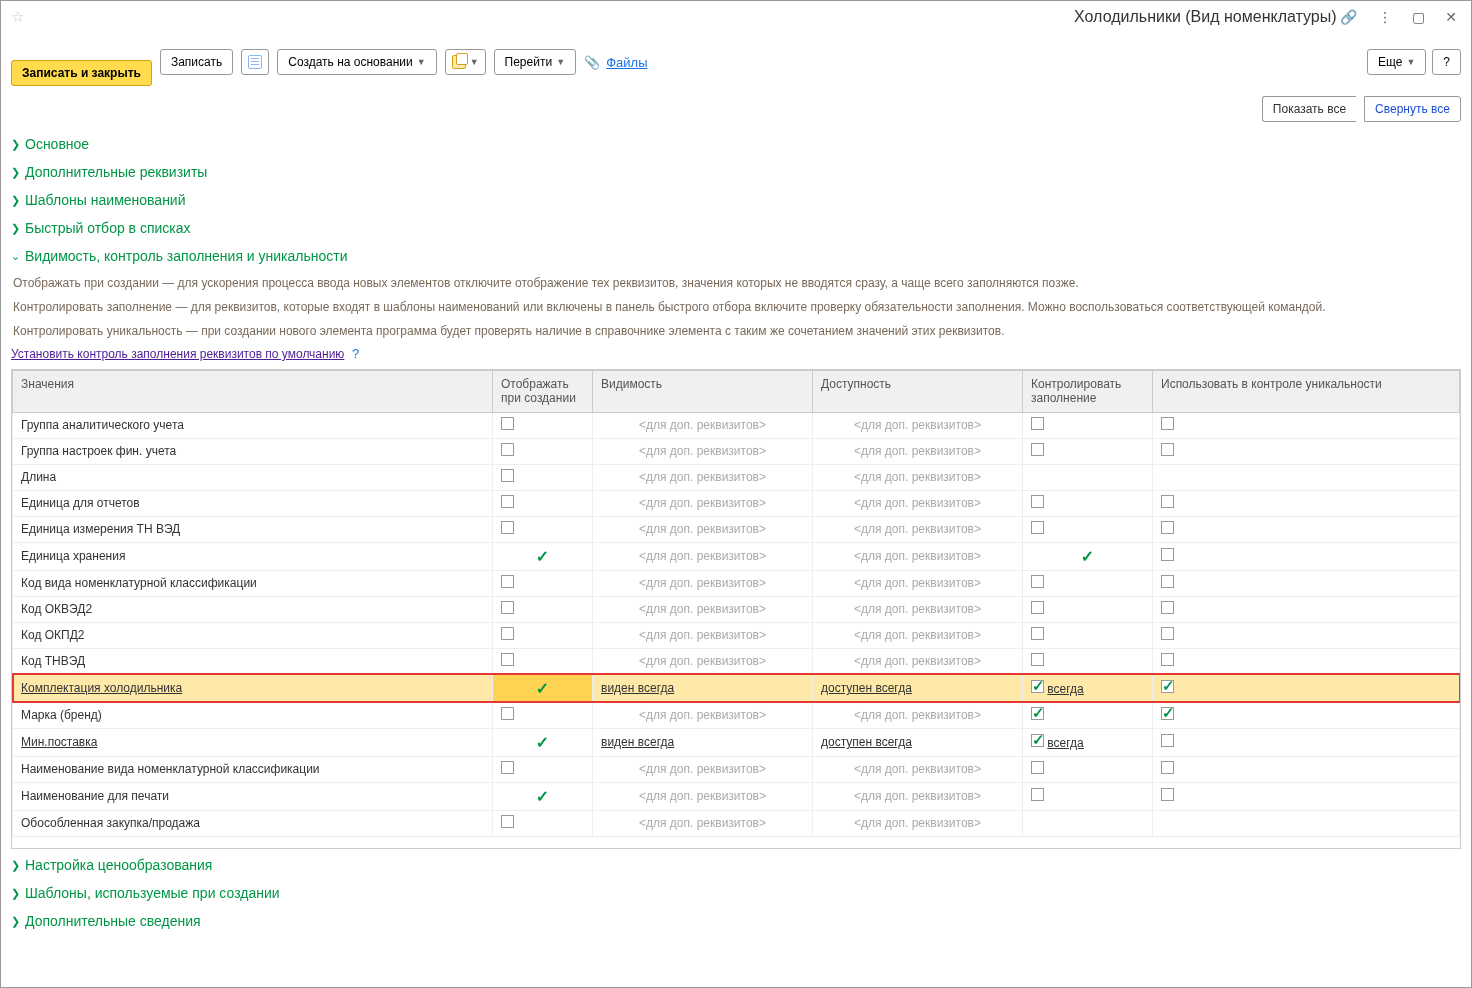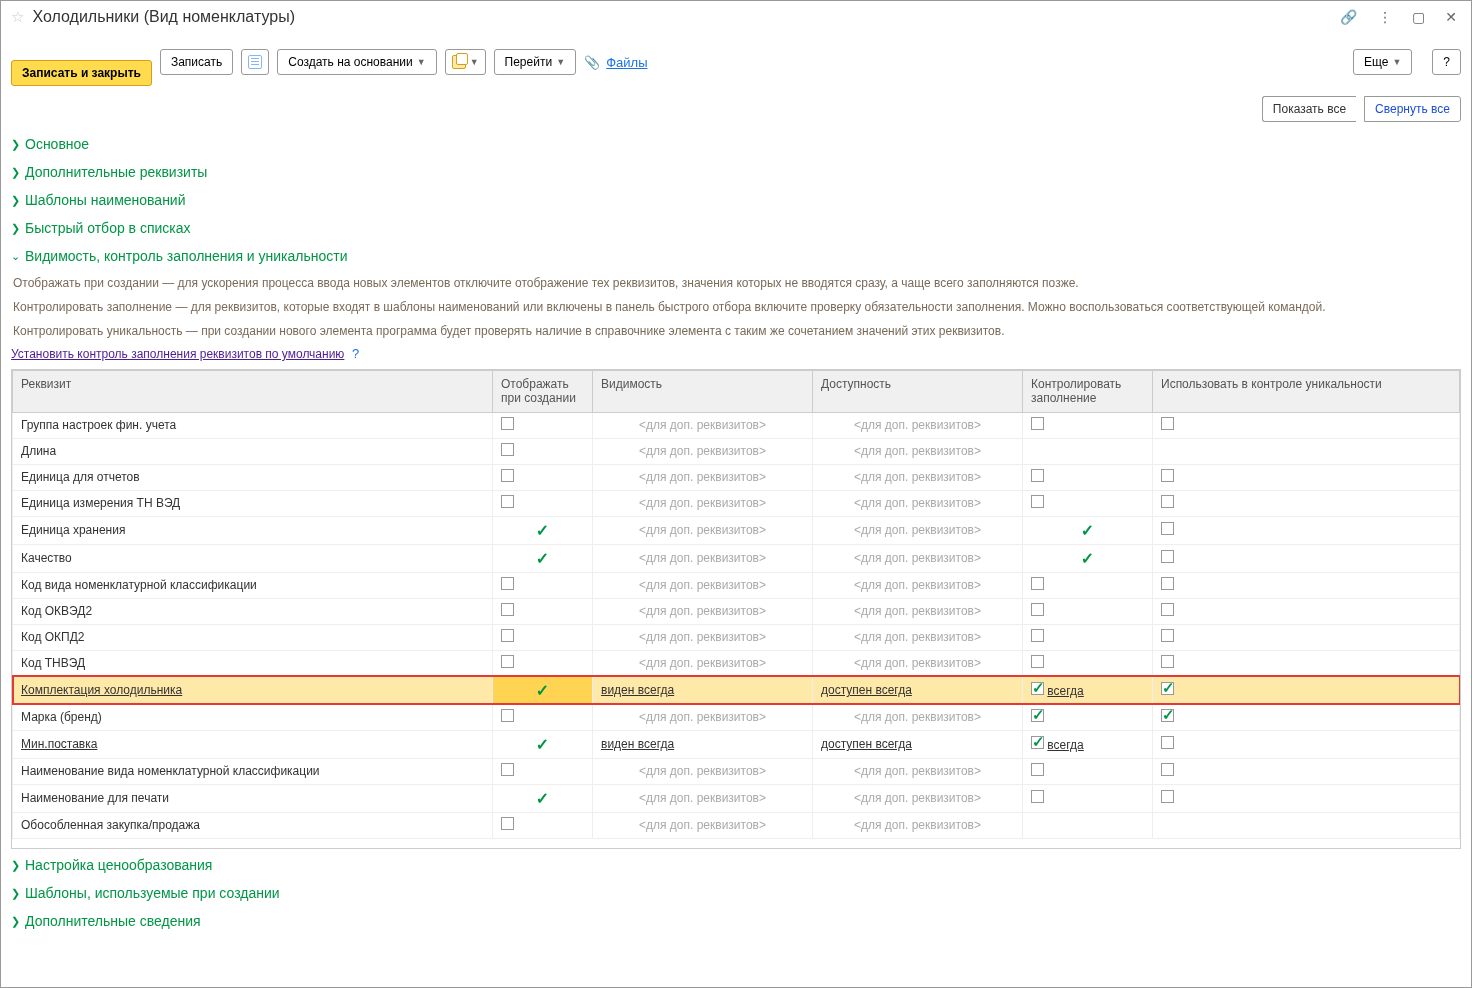--- a/index.html
+++ b/index.html
@@ -1,31 +1,31 @@
 <!DOCTYPE html>
 <html><head>
 <meta charset="utf-8">
 <style>
 * { box-sizing: border-box; margin: 0; padding: 0; }
 body { font-family: Arial, sans-serif; font-size: 13px; color: #333; background: #fff; overflow: hidden; }
 .window { width: 1472px; height: 988px; border: 1px solid #999; background: #fff; display: flex; flex-direction: column; }
 .titlebar { display: flex; align-items: center; padding: 6px 10px; border-bottom: 1px solid transparent; }
 .titlebar .star-icon { color: #ccc; font-size: 15px; margin-right: 8px; }
-.titlebar .title { font-size: 16px; color: #333; flex: 1; }
+.titlebar .title { font-size: 16px; color: #333; flex: 1; text-align: right; }
 .titlebar .win-controls { display: flex; gap: 12px; color: #666; font-size: 14px; }
 .titlebar .win-controls span { cursor: pointer; padding: 2px 4px; }
 .toolbar { display: flex; align-items: center; padding: 4px 10px 8px 10px; gap: 8px; }
 .btn { border: 1px solid #999; background: #fff; padding: 4px 10px; font-size: 12px; cursor: pointer; border-radius: 3px; height: 26px; display: inline-flex; align-items: center; }
 .btn-yellow { background: #ffdb4d; border-color: #d4a015; font-weight: bold; margin-top: 22px; }
 .btn-icon { padding: 4px 6px; }
 .btn .caret { margin-left: 4px; font-size: 9px; color: #666; }
 .link { color: #1a73e8; text-decoration: underline; cursor: pointer; }
 .files-group { display: flex; align-items: center; gap: 6px; }
 .clip-icon { color: #888; font-size: 13px; }
-.toolbar-right { margin-left: auto; display: flex; gap: 20px; }
+.toolbar-right { margin-left: auto; display: flex; gap: 6px; }
 .subtoolbar { display: flex; justify-content: flex-end; padding: 2px 10px 6px 10px; gap: 8px; }
 .subtoolbar .tab-btn { border: 1px solid #999; padding: 4px 10px; font-size: 12px; cursor: pointer; background: #fff; height: 26px; display: flex; align-items: center; }
 .subtoolbar .tab-btn:first-child { border-radius: 3px 0 0 3px; border-right: none; }
 .subtoolbar .tab-btn:last-child { border-radius: 0 3px 3px 0; color: #1d4ed8; }
 .content { flex: 1; overflow: auto; padding: 0 10px; }
 .section { margin: 4px 0; }
 .section-title { display: flex; align-items: center; color: #009646; font-size: 14px; cursor: pointer; padding: 4px 0; }
 .chevron { width: 14px; font-size: 11px; color: #009646; }
 .desc { color: #7a6a5a; font-size: 12px; margin: 6px 0; line-height: 1.5; padding-left: 2px; }
 .link-q { color: #4c1d95; text-decoration: underline; font-size: 12px; cursor: pointer; }
@@ -142,30 +142,38 @@
       <div style="margin:6px 0;">
         <span class="link-q">Установить контроль заполнения реквизитов по умолчанию</span>
         <span class="qmark">?</span>
       </div>
 
       <div class="table-wrap">
         <div class="table-scroll">
         <table>
           <thead>
             <tr>
-              <th class="col-req">Реквизит</th>
+              <th class="col-req">Значения</th>
               <th class="col-show">Отображать при создании</th>
               <th class="col-vis">Видимость</th>
               <th class="col-avail">Доступность</th>
               <th class="col-ctrl">Контролировать заполнение</th>
               <th class="col-uniq">Использовать в контроле уникальности</th>
             </tr>
           </thead>
           <tbody id="tbody">
                 <tr>
+                  <td>Группа аналитического учета</td>
+                  <td class="checkbox-cell"><span class="cb"></span></td>
+                  <td style="text-align: center;"><span class="placeholder-txt">&lt;для доп. реквизитов&gt;</span></td>
+                  <td style="text-align: center;"><span class="placeholder-txt">&lt;для доп. реквизитов&gt;</span></td>
+                  <td><span class="cb"></span></td>
+                  <td><span class="cb"></span></td>
+                </tr>
+                <tr>
                   <td>Группа настроек фин. учета</td>
                   <td class="checkbox-cell"><span class="cb"></span></td>
                   <td style="text-align: center;"><span class="placeholder-txt">&lt;для доп. реквизитов&gt;</span></td>
                   <td style="text-align: center;"><span class="placeholder-txt">&lt;для доп. реквизитов&gt;</span></td>
                   <td><span class="cb"></span></td>
                   <td><span class="cb"></span></td>
                 </tr>
                 <tr>
                   <td>Длина</td>
                   <td class="checkbox-cell"><span class="cb"></span></td>
@@ -185,28 +193,20 @@
                 <tr>
                   <td>Единица измерения ТН ВЭД</td>
                   <td class="checkbox-cell"><span class="cb"></span></td>
                   <td style="text-align: center;"><span class="placeholder-txt">&lt;для доп. реквизитов&gt;</span></td>
                   <td style="text-align: center;"><span class="placeholder-txt">&lt;для доп. реквизитов&gt;</span></td>
                   <td><span class="cb"></span></td>
                   <td><span class="cb"></span></td>
                 </tr>
                 <tr>
                   <td>Единица хранения</td>
-                  <td class="checkbox-cell" style="text-align: center;"><span class="green-check">✓</span></td>
-                  <td style="text-align: center;"><span class="placeholder-txt">&lt;для доп. реквизитов&gt;</span></td>
-                  <td style="text-align: center;"><span class="placeholder-txt">&lt;для доп. реквизитов&gt;</span></td>
-                  <td style="text-align: center;"><span class="green-check">✓</span></td>
-                  <td><span class="cb"></span></td>
-                </tr>
-                <tr>
-                  <td>Качество</td>
                   <td class="checkbox-cell" style="text-align: center;"><span class="green-check">✓</span></td>
                   <td style="text-align: center;"><span class="placeholder-txt">&lt;для доп. реквизитов&gt;</span></td>
                   <td style="text-align: center;"><span class="placeholder-txt">&lt;для доп. реквизитов&gt;</span></td>
                   <td style="text-align: center;"><span class="green-check">✓</span></td>
                   <td><span class="cb"></span></td>
                 </tr>
                 <tr>
                   <td>Код вида номенклатурной классификации</td>
                   <td class="checkbox-cell"><span class="cb"></span></td>
                   <td style="text-align: center;"><span class="placeholder-txt">&lt;для доп. реквизитов&gt;</span></td>

